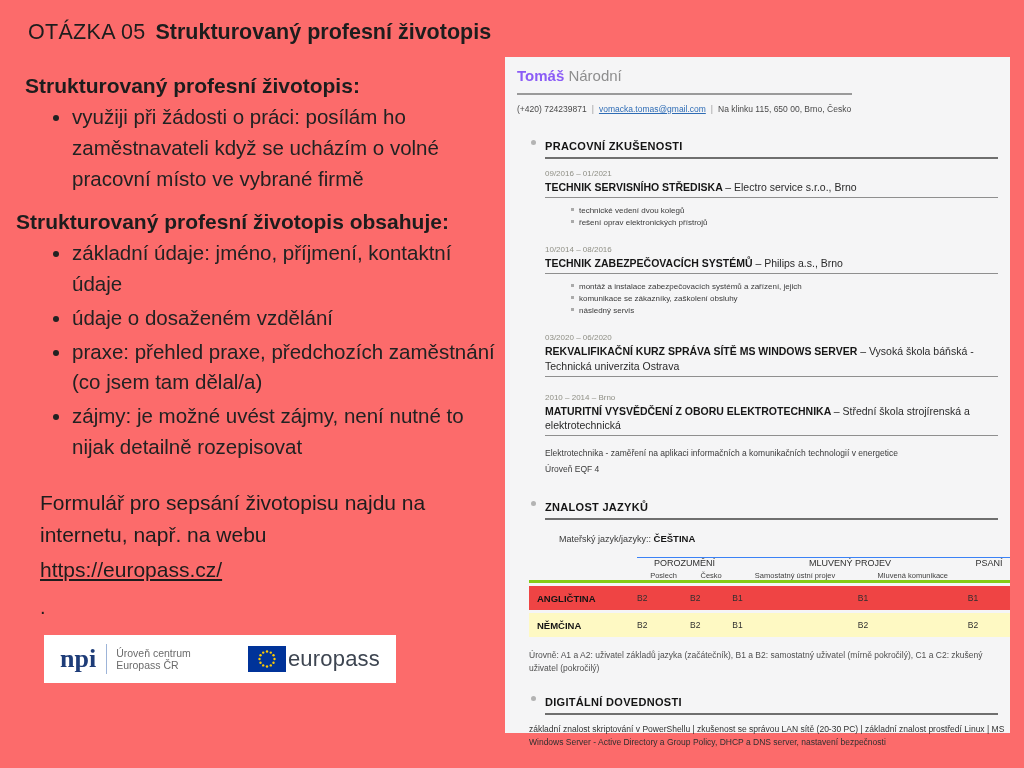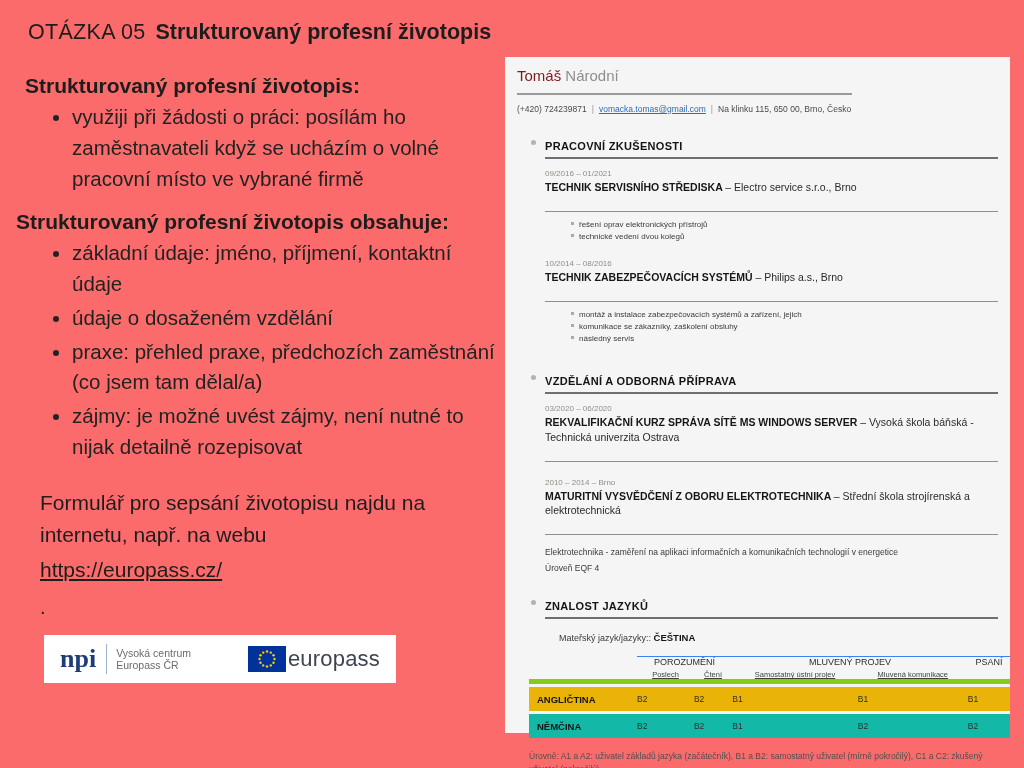--- a/index.html
+++ b/index.html
@@ -35,55 +35,55 @@
   .logo-spacer{flex:1;}
   .europass-group{display:flex;align-items:center;gap:2px;}
   .eu-flag{display:block;}
   .europass-text{font-size:22px;color:#3d4551;letter-spacing:.2px;}
 
   
   .cv-panel{position:absolute;left:505px;top:57px;width:505px;height:676px;
     background:#f5f5f6;box-sizing:border-box;padding:10px 12px 0 12px;
     color:#1f1f1f;}
   .cv-name{font-size:15px;}
-  .cv-name .first{font-weight:400;color:#7f1d1d;}
+  .cv-name .first{font-weight:700;color:#8b5cf6;}
   .cv-name .last{color:#8e8e8e;}
   .cv-name-rule{width:335px;height:0;border-top:2px solid #9a9a9a;margin:9px 0 9px 0;}
   .cv-contact{font-size:8.5px;color:#4a4a4a;}
   .cv-contact .sep{color:#9a9a9a;margin:0 5px;}
   .cv-email{color:#2e6cb5;text-decoration:underline;}
 
   .cv-section{margin-left:28px;position:relative;border-bottom:2px solid #6f6f6f;
     padding-bottom:3px;margin-top:22px;}
   .cv-section .dot{position:absolute;left:-14px;top:4px;width:5px;height:5px;border-radius:50%;background:#b3b3b3;}
   .cv-section .sec-title{font-size:11px;font-weight:700;letter-spacing:.3px;color:#141414;}
 
   .cv-entry{margin-left:28px;margin-top:10px;}
   .cv-entry + .cv-entry{margin-top:16px;}
   .cv-date{font-size:8px;color:#8f8f85;margin-bottom:2px;}
   .cv-entry-title{font-size:10.5px;font-weight:700;line-height:1.35;color:#161616;
-    border-bottom:1px solid #8f8f8f;padding-bottom:17px;}
+    border-bottom:1px solid #8f8f8f;padding-bottom:3px;}
   .cv-entry-title .org{font-weight:400;color:#2a2a2a;}
   ul.cv-bullets{list-style:none;margin:7px 0 0 26px;padding:0;}
   ul.cv-bullets li{font-size:8px;color:#3a3a3a;line-height:1.5;}
   ul.cv-bullets li::before{content:"";display:inline-block;width:3px;height:3px;background:#aaaaaa;
     margin-right:5px;vertical-align:2px;}
   .cv-details{margin-left:28px;margin-top:9px;font-size:8.5px;color:#3a3a3a;line-height:1.9;}
 
   .mother-tongue{margin-left:42px;margin-top:13px;font-size:9px;color:#3a3a3a;}
   .mother-tongue b{font-size:9.5px;color:#141414;}
 
   table.lang-table{margin:10px 0 0 12px;width:481px;border-collapse:separate;border-spacing:0 3px;}
   table.lang-table th, table.lang-table td{padding:0;}
   .lt-group th{font-size:9px;font-weight:400;color:#2f2f2f;text-align:center;border-top:1px solid #3b82f6;padding-top:3px;}
-  .lt-sub th{font-size:7.5px;font-weight:400;color:#3f3f3f;text-align:center;border-bottom:5px solid #84cc16;padding-bottom:3px;text-decoration:underline;}
+  .lt-sub th{font-size:7.5px;font-weight:400;color:#3f3f3f;text-align:center;border-bottom:3px solid #84cc16;padding-bottom:3px;}
   .lt-row td{height:24px;font-size:8.5px;text-align:left;color:#2f2f2f;}
   .lt-row td.lang{font-size:9.5px;font-weight:700;text-align:left;padding-left:8px;color:#141414;}
-  .lt-row.r1 td{background:#eab308;}
-  .lt-row.r2 td{background:#14b8a6;}
+  .lt-row.r1 td{background:#ef4444;}
+  .lt-row.r2 td{background:#fef9c3;}
   .lang-col{width:108px;}
 
   .levels-note{margin-left:12px;margin-top:9px;width:478px;font-size:8.5px;color:#4f4f4f;line-height:1.55;}
   .digital-text{margin-left:12px;margin-top:8px;width:478px;font-size:8.5px;color:#2f2f2f;line-height:1.55;}
 </style>
 </head>
 <body>
 
 <div class="title-row">
   <span class="q-label">OTÁZKA 05</span><span class="slide-title">Strukturovaný profesní životopis</span>
@@ -107,21 +107,21 @@
     <span class="footer-bold">Formulář pro sepsání životopisu najdu na internetu, např. na webu</span><br>
     <a href="#" class="footer-link">https://europass.cz/</a>
     <div class="footer-period">.</div>
   </div>
 
   <div class="logo-bar">
     <div class="npi-group">
       <span class="npi-text">npi</span>
       <span class="npi-divider"></span>
       <span class="npi-caption">
-        <span style="display:block">Vysoká centrum</span>
+        <span style="display:block">Úroveň centrum</span>
         <span style="display:block">Europass ČR</span>
       </span>
     </div>
     <div class="logo-spacer"></div>
     <div class="europass-group">
       <svg class="eu-flag" width="38" height="26" viewBox="0 0 38 26">
         <rect width="38" height="26" fill="#003399"></rect>
         <g fill="#ffcc00">
           <circle cx="19" cy="5.5" r="1.2"></circle>
             <circle cx="22.8" cy="6.6" r="1.2"></circle>
@@ -159,42 +159,38 @@
     <span class="sec-title">PRACOVNÍ ZKUŠENOSTI</span>
   </div>
 
   <div class="cv-entry">
     <div class="cv-date">09/2016 – 01/2021</div>
     <div class="cv-entry-title">
       <span>TECHNIK SERVISNÍHO STŘEDISKA</span>
       <span class="org">– Electro service s.r.o., Brno</span>
     </div>
     <ul class="cv-bullets">
+      <li>technické vedení dvou kolegů</li>
       <li>řešení oprav elektronických přístrojů</li>
-      <li>technické vedení dvou kolegů</li>
     </ul>
   </div>
 
   <div class="cv-entry">
     <div class="cv-date">10/2014 – 08/2016</div>
     <div class="cv-entry-title">
       <span>TECHNIK ZABEZPEČOVACÍCH SYSTÉMŮ</span>
       <span class="org">– Philips a.s., Brno</span>
     </div>
     <ul class="cv-bullets">
       <li>montáž a instalace zabezpečovacích systémů a zařízení, jejich</li>
       <li>komunikace se zákazníky, zaškolení obsluhy</li>
       <li>následný servis</li>
     </ul>
   </div>
 
-  <div class="cv-section" style="margin-top:26px">
-    <span class="dot"></span>
-    <span class="sec-title">VZDĚLÁNÍ A ODBORNÁ PŘÍPRAVA</span>
-  </div>
 
   <div class="cv-entry">
     <div class="cv-date">03/2020 – 06/2020</div>
     <div class="cv-entry-title">
       <span>REKVALIFIKAČNÍ KURZ SPRÁVA SÍTĚ MS WINDOWS SERVER</span>
       <span class="org">– Vysoká škola báňská - Technická univerzita Ostrava</span>
     </div>
   </div>
 
   <div class="cv-entry">
@@ -223,21 +219,21 @@
     <thead>
       <tr class="lt-group">
         <th class="lang-col" style="border-top:none"></th>
         <th colspan="2">POROZUMĚNÍ</th>
         <th colspan="2">MLUVENÝ PROJEV</th>
         <th>PSANÍ</th>
       </tr>
       <tr class="lt-sub">
         <th></th>
         <th>Poslech</th>
-        <th>Čtení</th>
+        <th>Česko</th>
         <th>Samostatný ústní projev</th>
         <th>Mluvená komunikace</th>
         <th></th>
       </tr>
     </thead>
     <tbody>
       <tr class="lt-row r1">
         <td class="lang">ANGLIČTINA</td>
         <td>B2</td>
         <td>B2</td>

